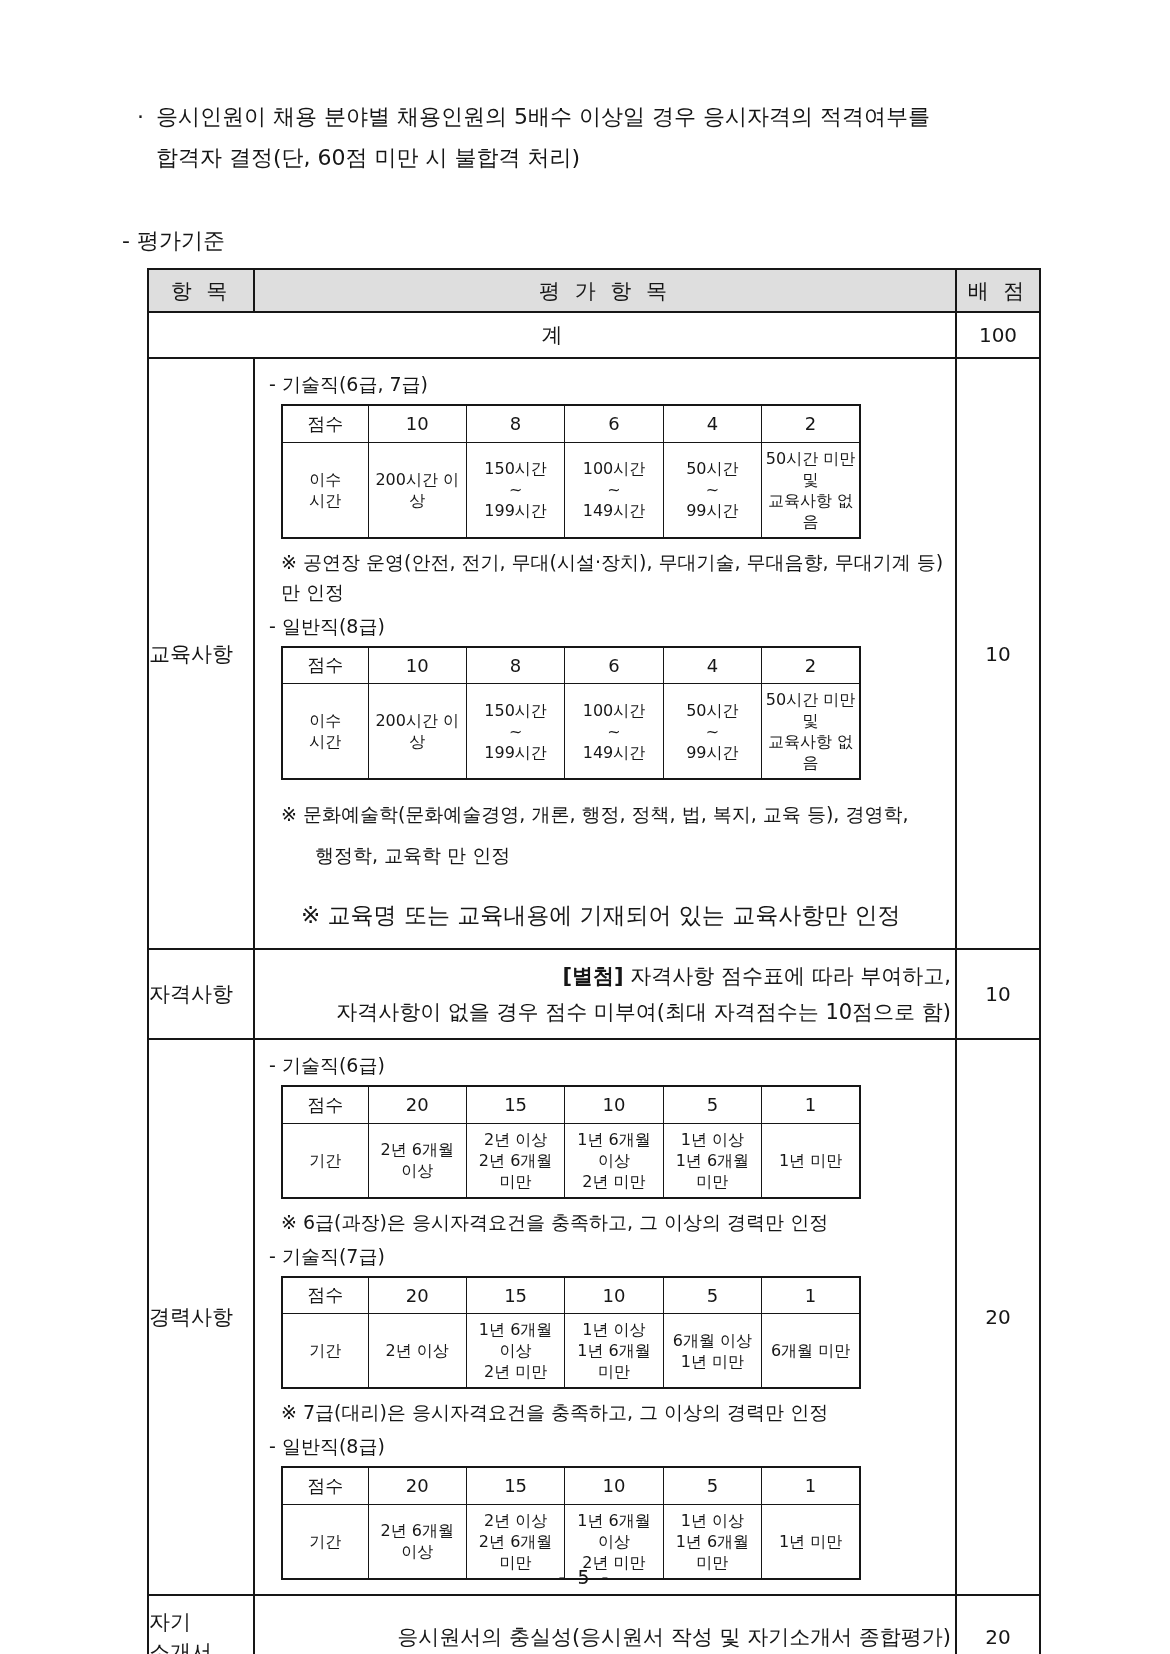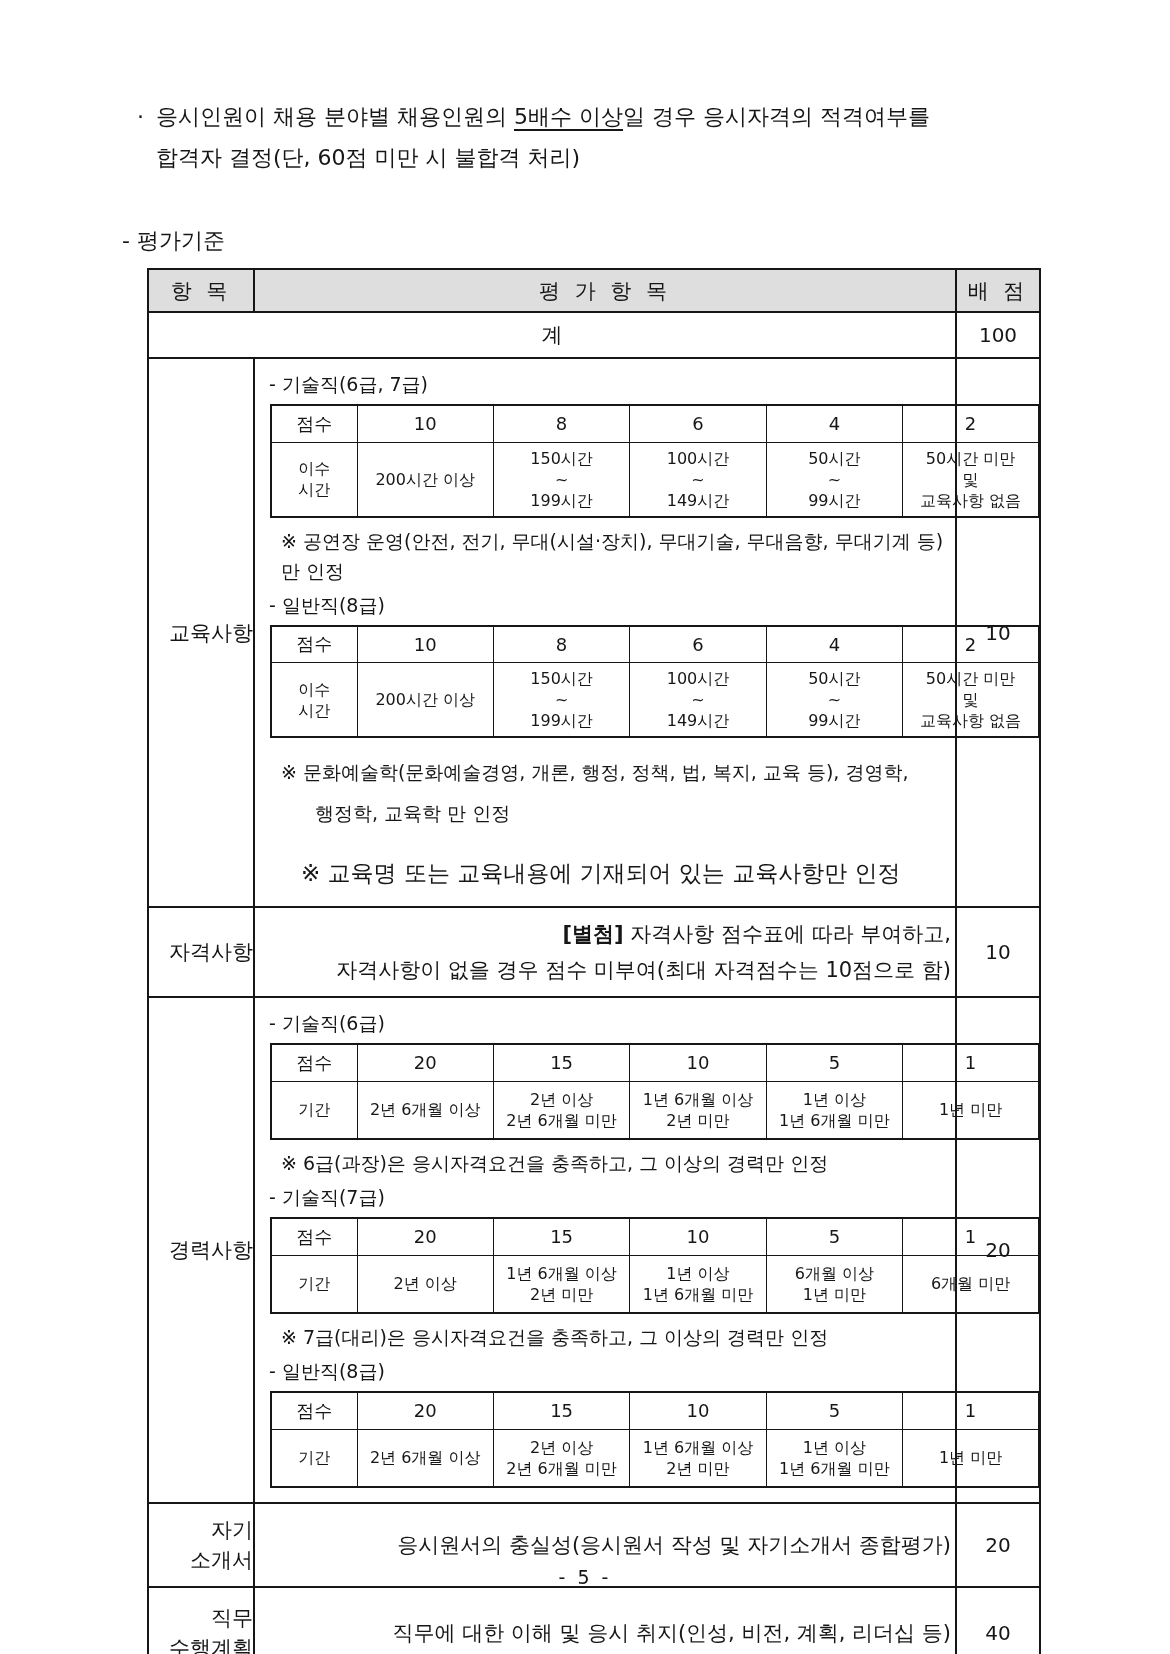--- a/index.html
+++ b/index.html
@@ -7,43 +7,43 @@
   .page {
     width: 1170px; height: 1654px; background: #ffffff; position: relative;
     font-family: "DejaVu Sans", "Liberation Sans", sans-serif;
     color: #161616; margin: 0 auto; overflow: hidden;
   }
   
   .intro { position: absolute; left: 135px; top: 96px; width: 920px;
            font-size: 22px; line-height: 41px; }
   .intro-line { padding-left: 21px; position: relative; }
   .bullet { position: absolute; left: 2px; top: 0; font-size: 22px; }
-  .ul { text-decoration: underline; text-underline-offset: 5px;
+  .ul { text-underline-offset: 5px;
         text-decoration-thickness: 2px; }
   .subheading { position: absolute; left: 122px; top: 226px; font-size: 22px; }
 
   
   table { border-collapse: collapse; }
   .main { position: absolute; left: 147px; top: 268px; width: 894px;
           table-layout: fixed; }
   .main > tbody > tr > th,
   .main > tbody > tr > td { border: 2px solid #161616; vertical-align: middle; }
   .main th { background: #dedede; height: 43px; font-size: 21px;
              font-weight: normal; letter-spacing: 4px; text-align: center; }
   .total-cell { height: 46px; text-align: center; font-size: 21px; }
   .pts { text-align: center; font-size: 20px; }
-  .item-cell { text-align: right; font-size: 21px; white-space: pre-line;
+  .item-cell { text-align: left; font-size: 21px; white-space: pre-line;
                line-height: 30px; }
   .content-cell { padding: 6px 4px 6px 4px; }
   .content-center { text-align: right; font-size: 21px; line-height: 36px;
                     padding: 8px 4px; }
 
   
   .sub-heading { font-size: 19px; margin: 7px 0 6px 10px; }
-  .mini { margin: 2px 0 8px 11px; width: 770px; table-layout: fixed;
+  .mini { margin: 2px 0 8px 22px; width: 580px; table-layout: fixed;
           border: 2px solid #161616; }
   .mini td { border: 1px solid #161616; text-align: center;
              vertical-align: middle; color: #161616; }
   .mini .score td { height: 37px; font-size: 18px; }
   .mini .detail td { font-size: 16px; line-height: 21px;
                      white-space: pre-line; padding: 5px 2px; }
   .mini col.c0 { width: 86px; }
   .edu .detail td { height: 72px; }
   .car .detail td { height: 58px; }
 

